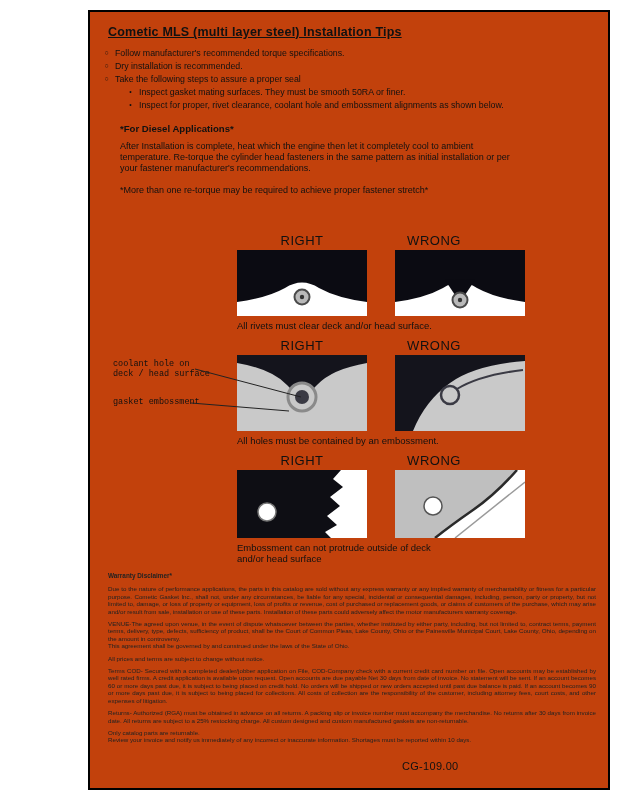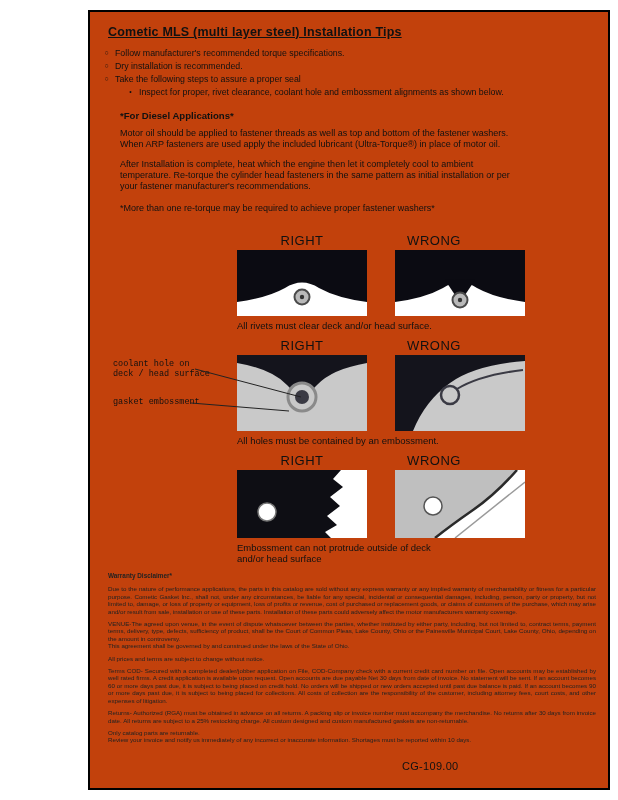--- a/index.html
+++ b/index.html
@@ -64,29 +64,32 @@
     <div class="bullet">
       <span class="marker">○</span>
       <span>Dry installation is recommended.</span>
     </div>
     <div class="bullet">
       <span class="marker">○</span>
       <span>Take the following steps to assure a proper seal</span>
     </div>
     <div class="bullet sub">
       <span class="marker">•</span>
+      <span>Inspect gasket mating surfaces.  They must be smooth 50RA or finer.</span>
+    </div>
+    <div class="bullet sub">
+      <span class="marker">•</span>
       <span>Inspect for proper, rivet clearance, coolant hole and embossment alignments as shown below.</span>
     </div>
   </div>
 
   <div class="diesel">
     <div class="heading">*For Diesel Applications*</div>
-    <p>Motor oil should be applied to fastener threads as well as top and bottom of the fastener washers. When ARP fasteners are used apply the included lubricant (Ultra-Torque®) in place of motor oil.</p>
     <p>After Installation is complete, heat which the engine then let it completely cool to ambient temperature. Re-torque the cylinder head fasteners in the same pattern as initial installation or per your fastener manufacturer's recommendations.</p>
-    <p class="note">*More than one re-torque may be required to achieve proper fastener washers*</p>
+    <p class="note">*More than one re-torque may be required to achieve proper fastener stretch*</p>
   </div>
 
   <div class="diagram-area">
 
     <div class="diag-row">
       <div class="rw">
         <span>RIGHT</span>
         <span>WRONG</span>
       </div>
       <div class="boxes">

